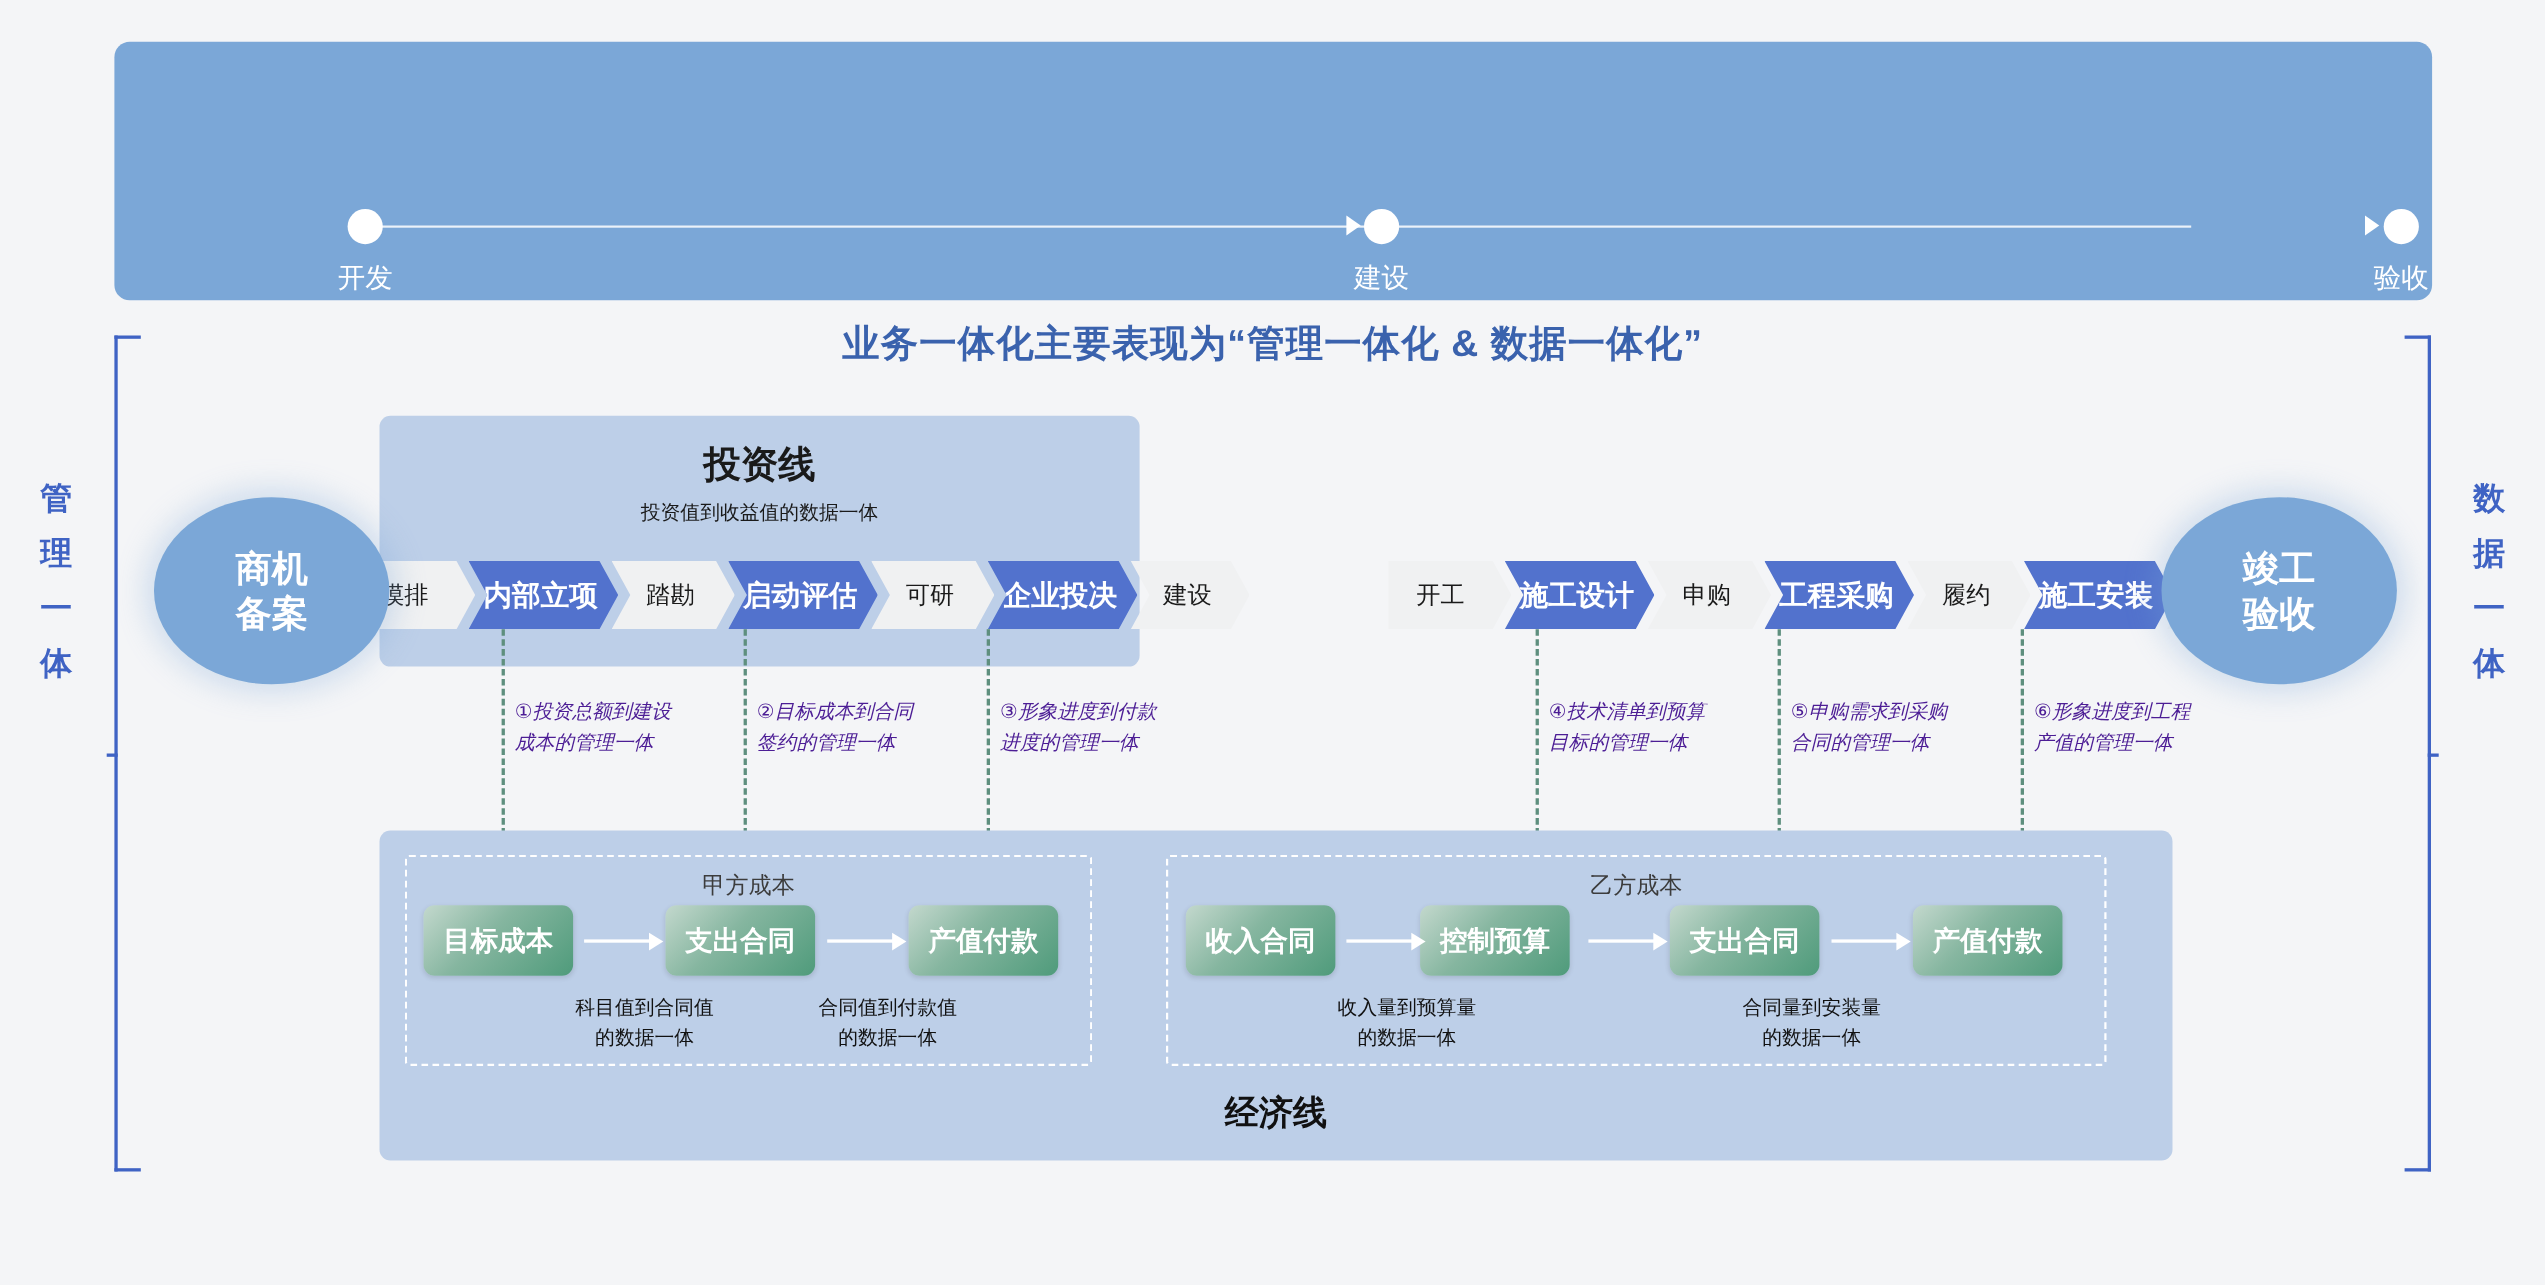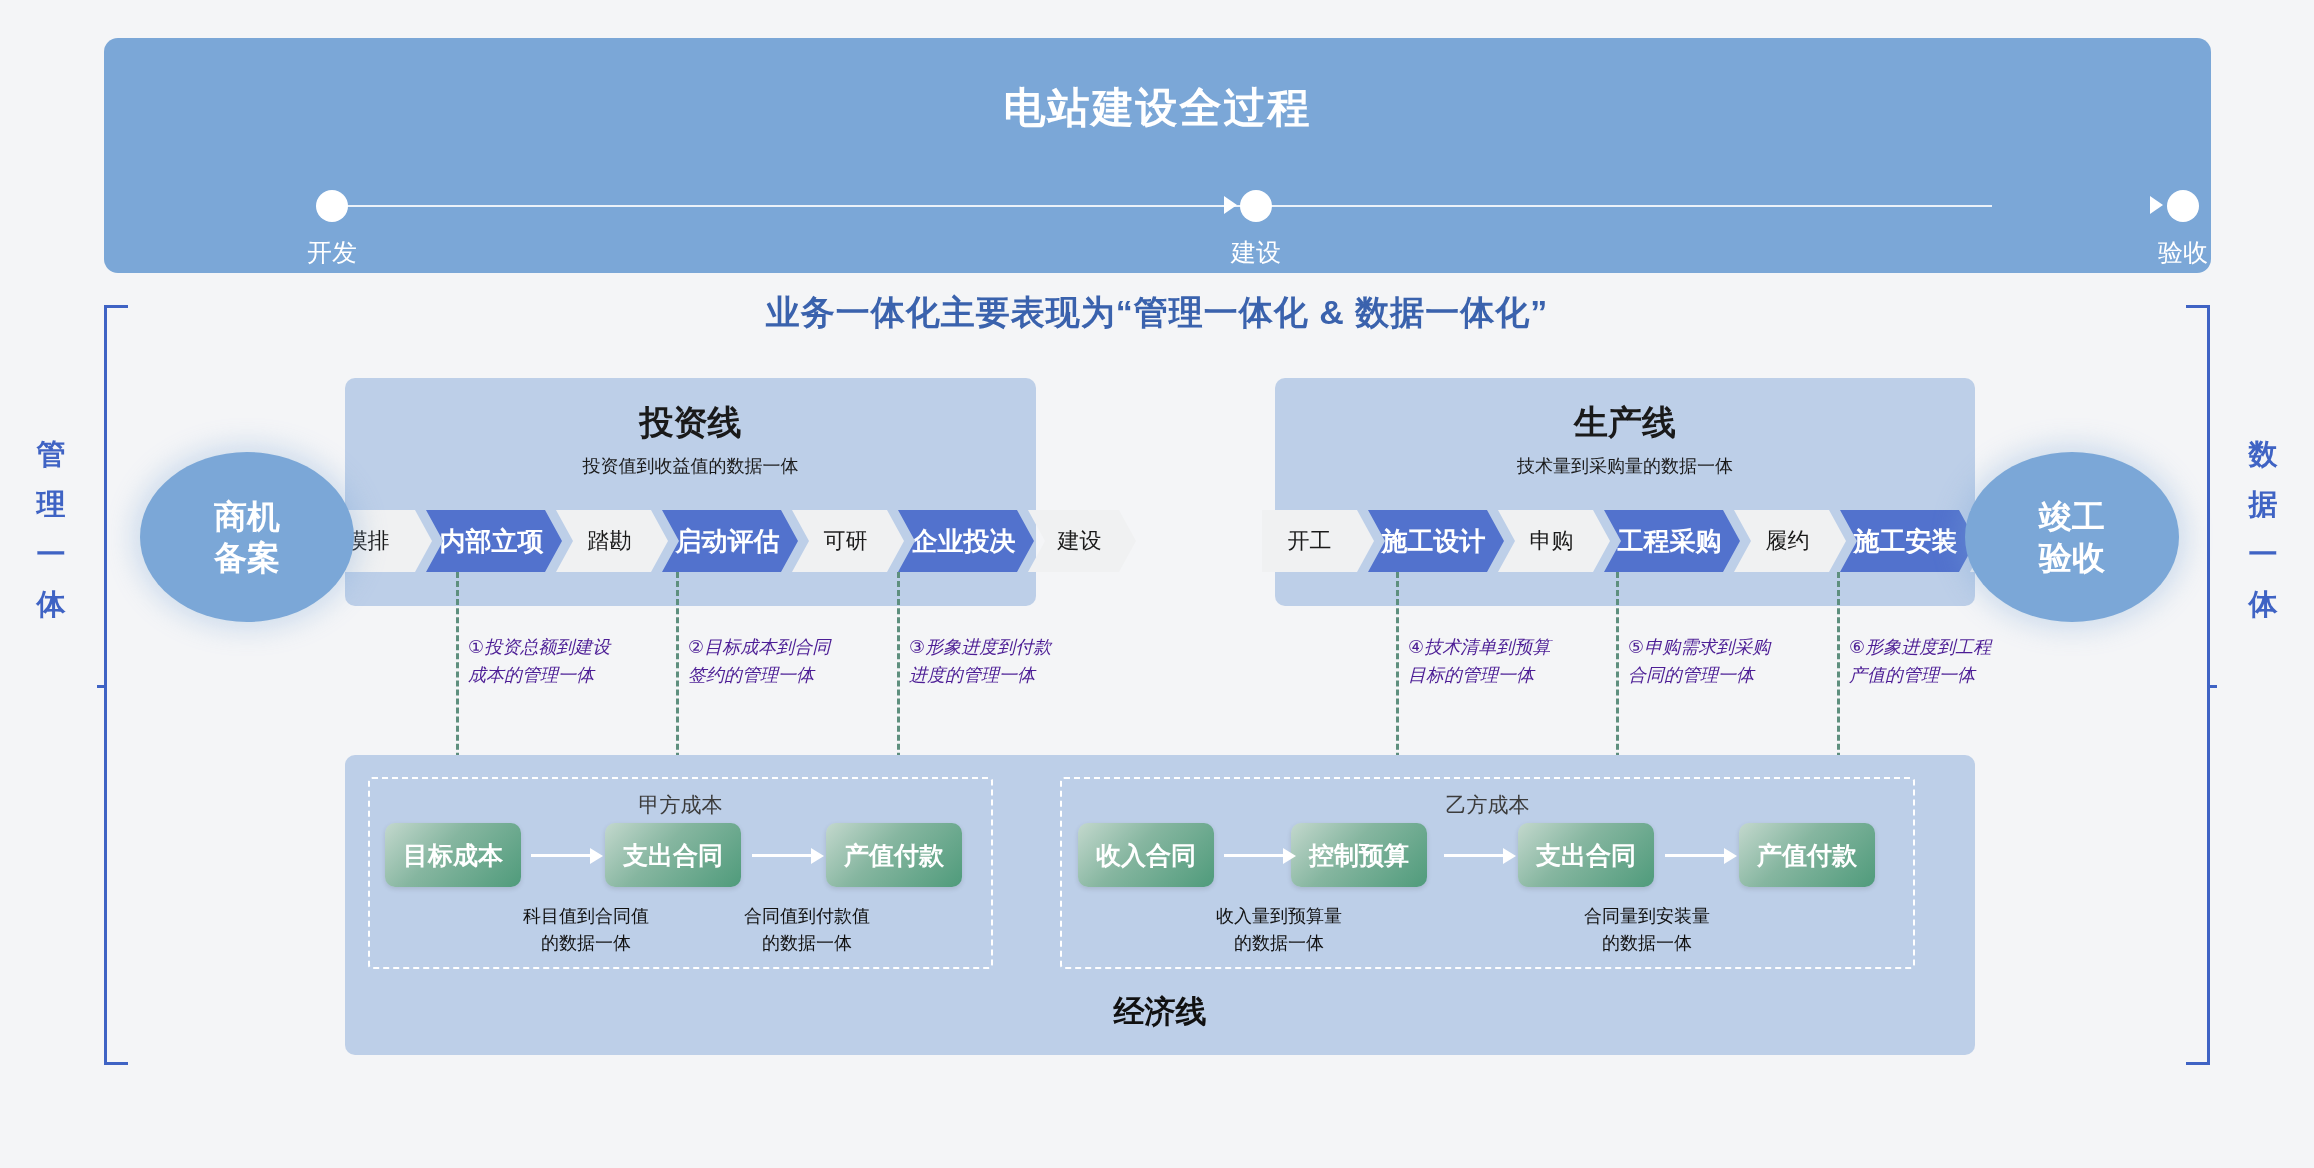--- a/index.html
+++ b/index.html
@@ -171,21 +171,20 @@
     position: absolute; left: 0; bottom: 22px; width: 100%;
     text-align: center; color: #111; font-size: 31px; font-weight: bold;
   }
 </style>
 </head>
 <body>
 
 <div id="stage">
 
   <div class="banner">
-    <div class="banner-title">电站建设全过程</div>
     <div class="tl-track"></div>
     <div class="tl-dot d1"></div>
     <div class="tl-dot d2"></div>
     <div class="tl-dot d3"></div>
     <div class="tl-arrow a1"></div>
     <div class="tl-arrow a2"></div>
     <div class="tl-lab l1">开发</div>
     <div class="tl-lab l2">建设</div>
     <div class="tl-lab l3">验收</div>
   </div>
@@ -199,24 +198,20 @@
       <span class="nub"></span>
     </div>
   <div class="side-label left">管 理 一 体</div>
   <div class="side-label right">数 据 一 体</div>
 
   <div class="panel invest">
     <div class="panel-title">投资线</div>
     <div class="panel-sub">投资值到收益值的数据一体</div>
   </div>
 
-  <div class="panel produce">
-    <div class="panel-title">生产线</div>
-    <div class="panel-sub">技术量到采购量的数据一体</div>
-  </div>
 
   <div class="chev-strip invest">
     <div class="chev lead" style="width:112px">摸排</div>
     <div class="chev notch hl" style="width:136px">内部立项</div>
     <div class="chev notch" style="width:112px">踏勘</div>
     <div class="chev notch hl" style="width:136px">启动评估</div>
     <div class="chev notch" style="width:112px">可研</div>
     <div class="chev notch hl" style="width:136px">企业投决</div>
     <div class="chev notch" style="width:108px">建设</div>
   </div>

